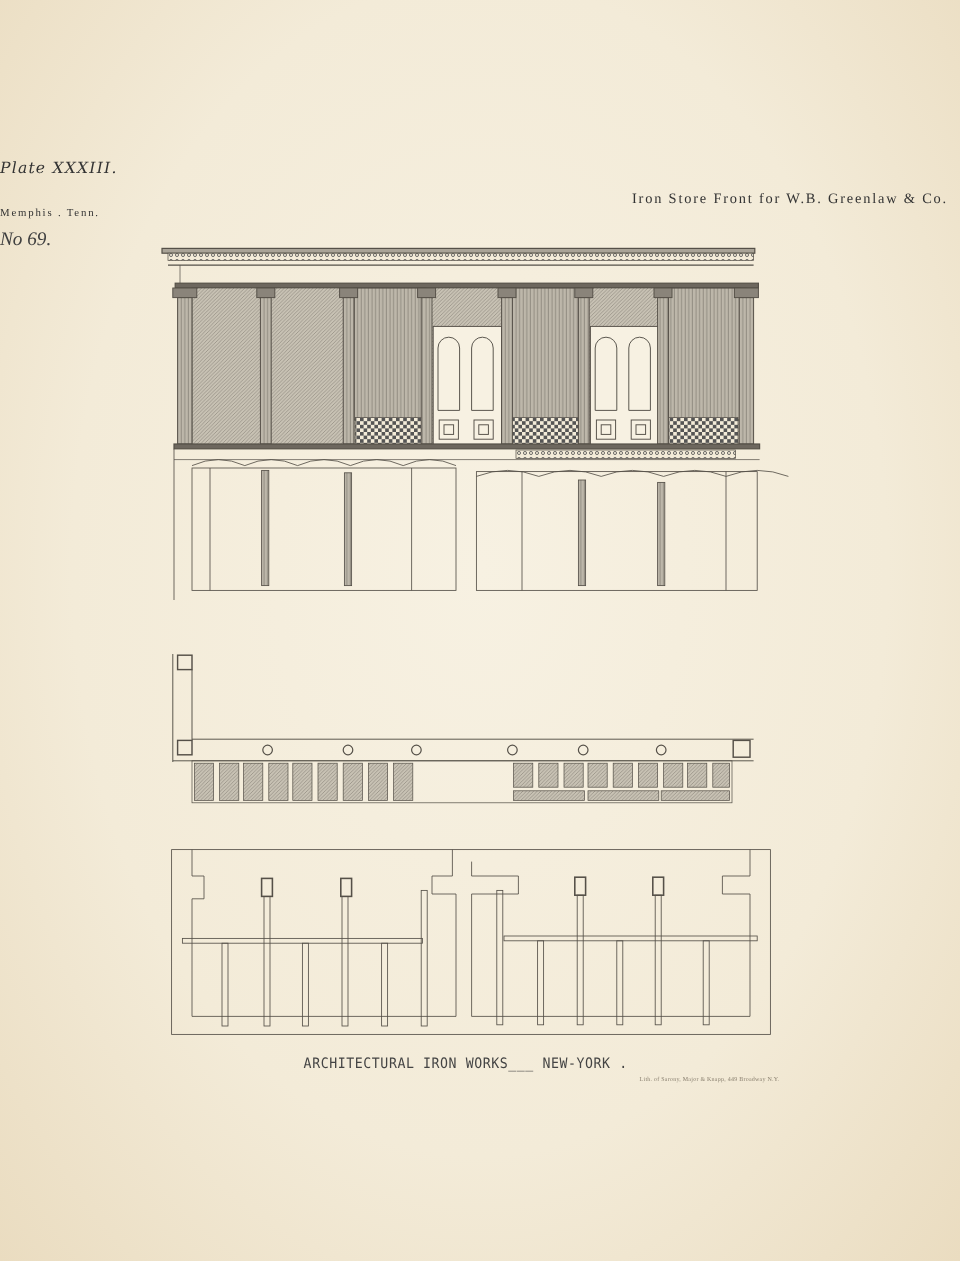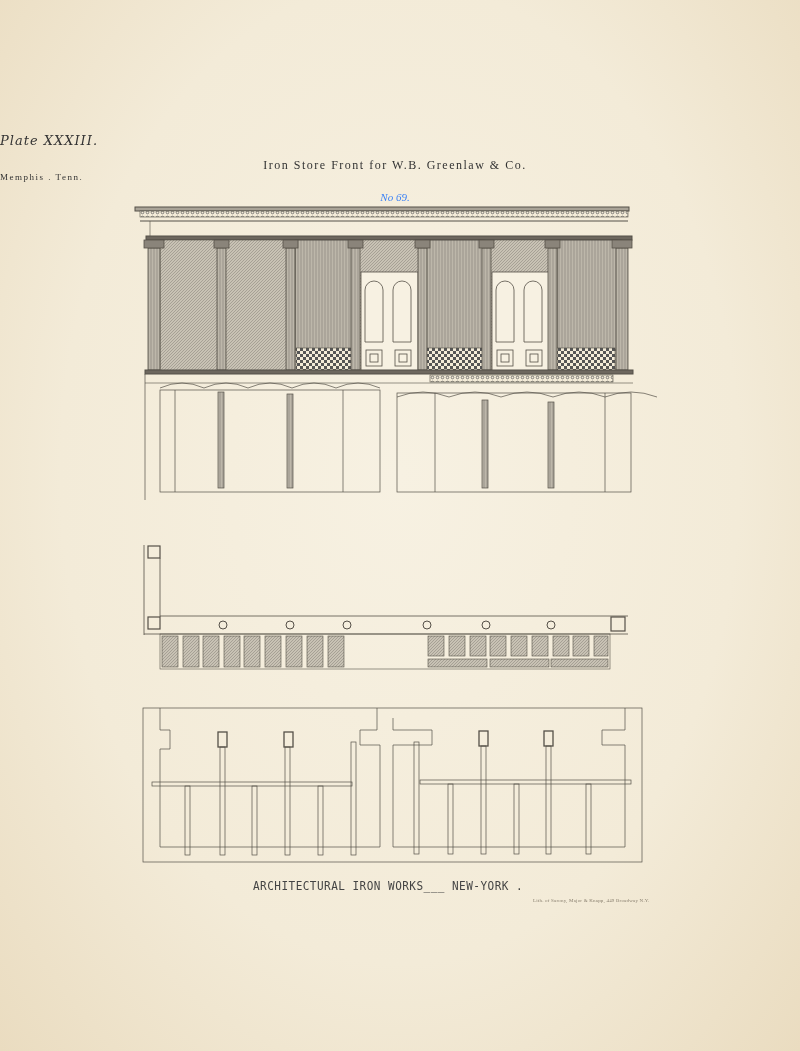--- a/index.html
+++ b/index.html
@@ -3,26 +3,26 @@
 <meta charset="utf-8">
 <style>
   html, body { margin:0; padding:0; }
   body {
     width:800px; height:1051px; position:relative; overflow:hidden;
     background: radial-gradient(ellipse at 50% 45%, #f7f1e2 0%, #f3ebd8 60%, #eadcc0 100%);
     font-family: "Liberation Serif", serif; color:#3a3530;
   }
   .plate-title { position:absolute; top:133px; left:0; width:800px; text-align:left;
     font-family:"DejaVu Serif", serif; font-style:italic; font-size:13px; letter-spacing:1px; color:#333; }
-  .subtitle { position:absolute; top:158px; left:0; width:790px; text-align:center;
+  .subtitle { position:absolute; top:158px; left:0; width:790px; text-align:right;
     font-size:12px; letter-spacing:1.5px; color:#333; }
   .location { position:absolute; top:172px; left:0; width:790px; text-align:left;
     font-size:9px; letter-spacing:1.5px; color:#333; }
-  .number { position:absolute; top:191px; left:0; width:790px; text-align:center;
-    font-style:italic; font-size:11px; color:#3b82f6; }
+  .number { position:absolute; top:191px; left:0; width:790px; 
+    font-style:italic; font-size:16px; color:#404040; }
   .drawing { position:absolute; left:0; top:0; }
   .footer { position:absolute; top:879px; left:253px; font-family:"DejaVu Sans Mono", monospace;
     font-size:12px; letter-spacing:0.5px; color:#444; transform:scaleX(0.92); transform-origin:left; }
   .credit { position:absolute; top:898px; left:533px; font-size:5px; color:#8a8070; letter-spacing:0.2px; }
 </style>
 </head>
 <body>
 
 <div class="plate-title">Plate XXXIII.</div>
 <div class="subtitle">Iron  Store  Front  for W.B. Greenlaw &amp; Co.</div>

